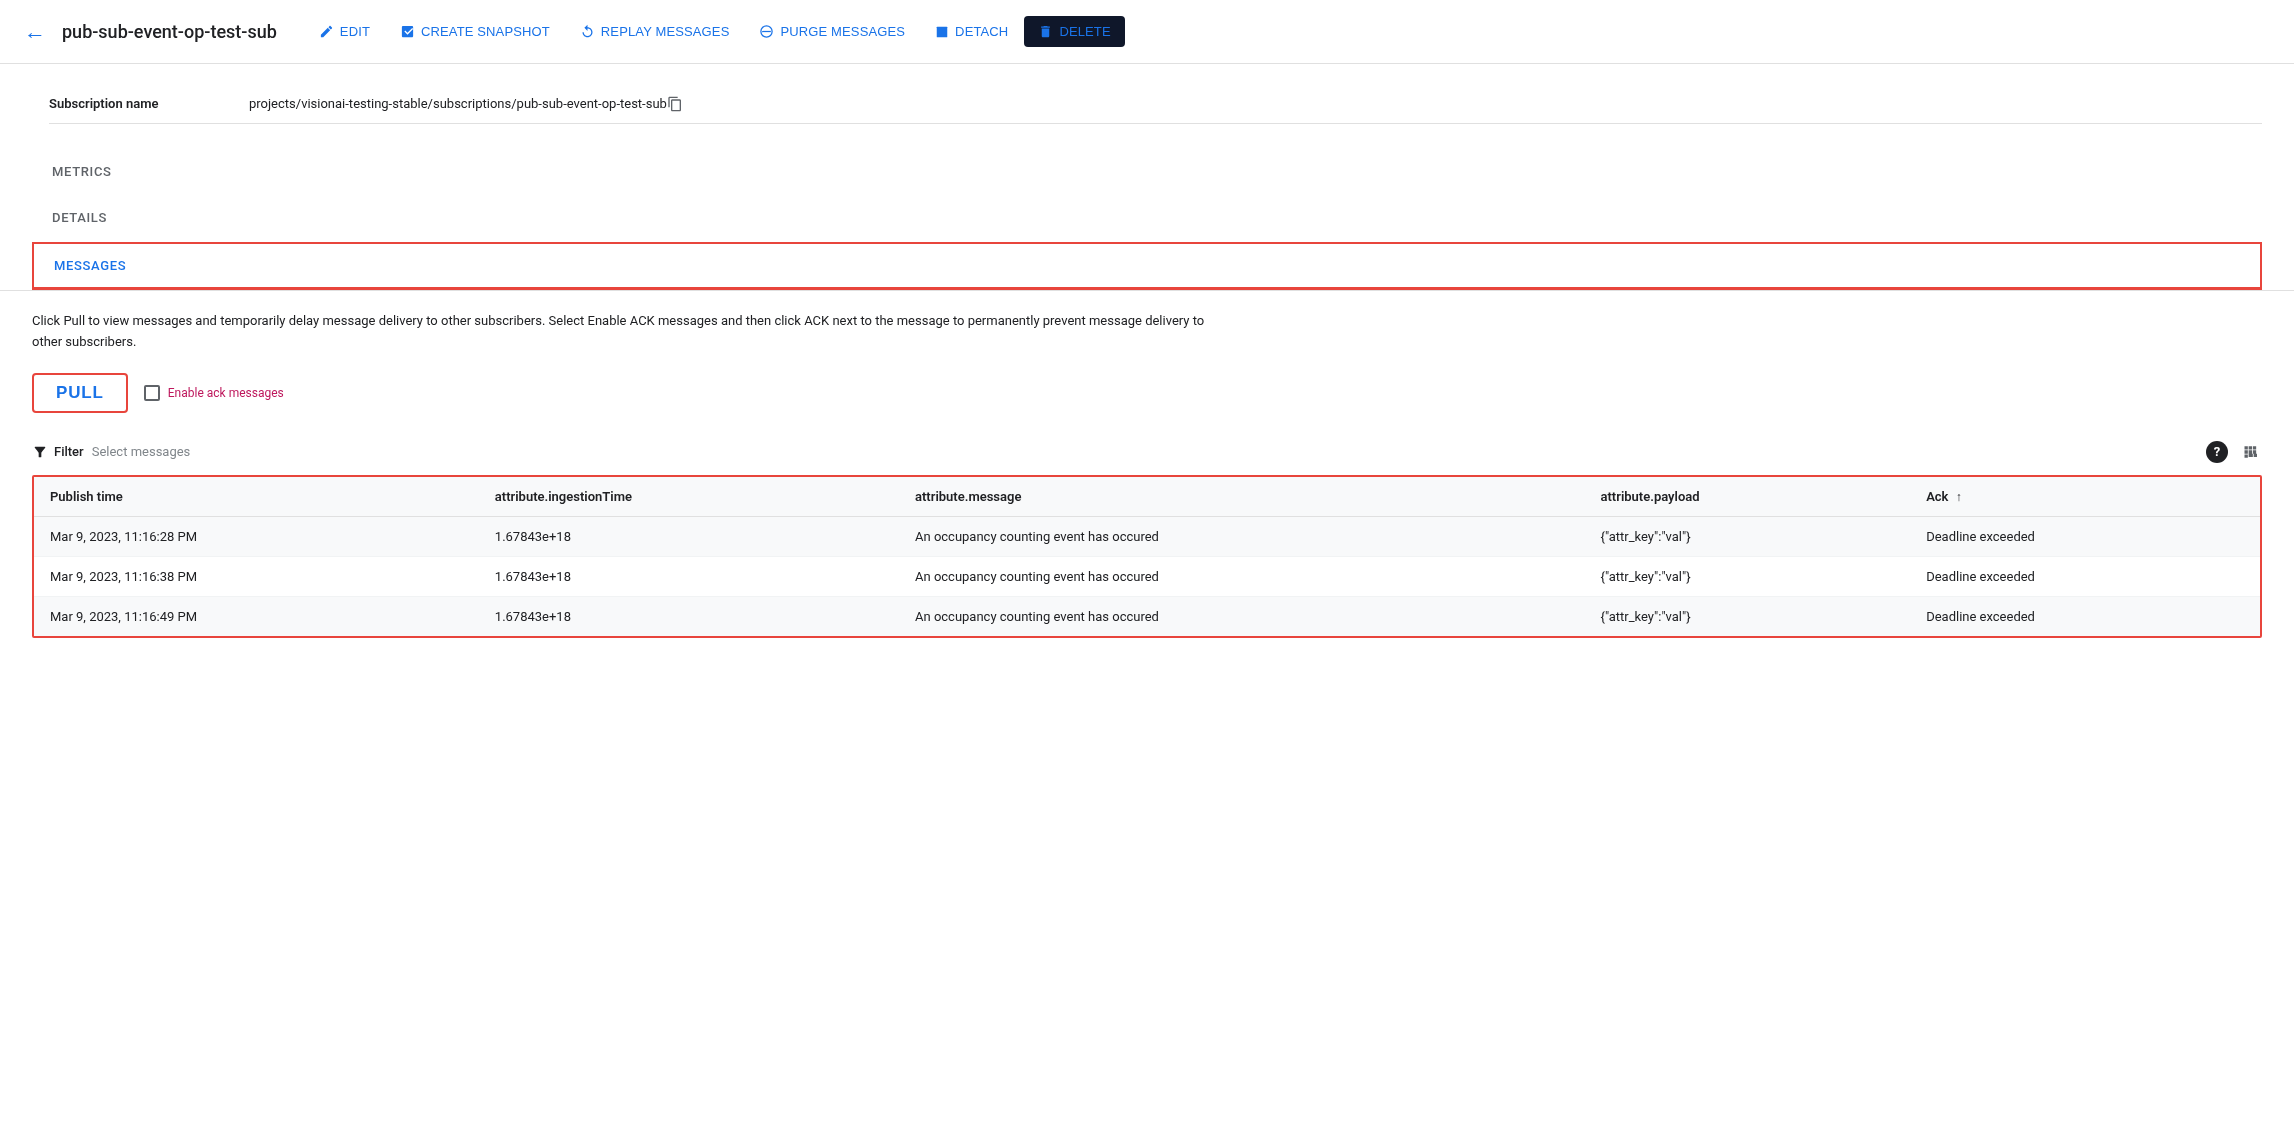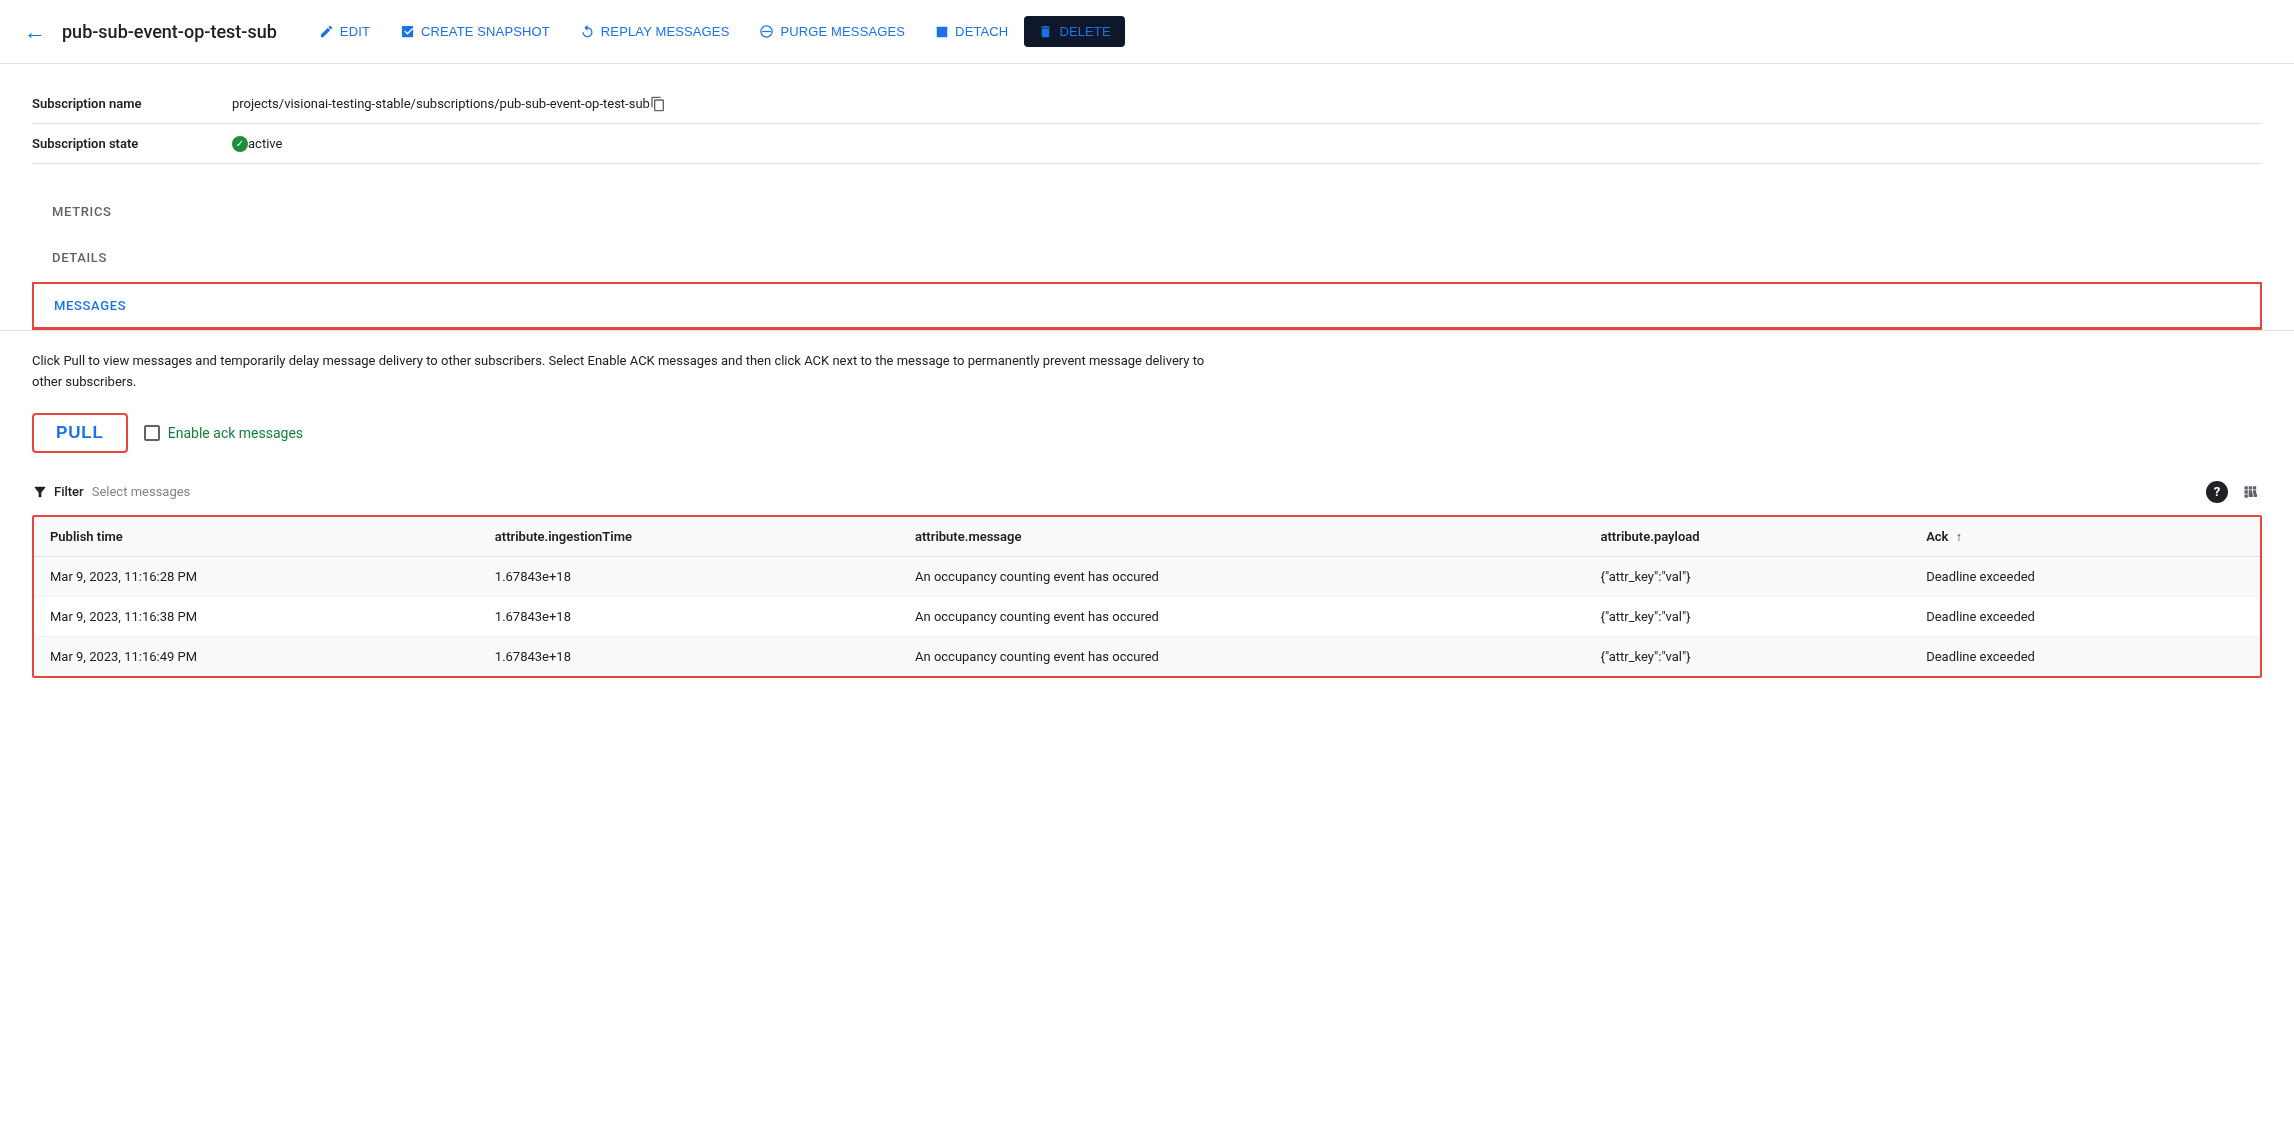--- a/index.html
+++ b/index.html
@@ -62,20 +62,21 @@
     }
     .toolbar-btn .btn-icon {
       font-size: 15px;
       display: flex;
       align-items: center;
     }
 
     
     .info-section {
       padding: 20px 32px 10px 32px;
+      margin-left: 17px;
     }
     .info-row {
       display: flex;
       align-items: center;
       min-height: 40px;
       border-bottom: 1px solid #e0e0e0;
     }
     .info-label {
       font-weight: 600;
       font-size: 13px;
@@ -172,22 +173,22 @@
       color: #1a73e8;
       border: 2px solid #e8453c;
       border-radius: 4px;
       background: white;
       cursor: pointer;
     }
     .checkbox-container {
       display: flex;
       align-items: center;
       gap: 8px;
-      font-size: 14px;
-      color: #15803d;
+      font-size: 12px;
+      color: #be185d;
       cursor: pointer;
     }
     .checkbox-box {
       width: 16px;
       height: 16px;
       border: 2px solid #5f6368;
       border-radius: 2px;
       background: white;
       display: inline-block;
       flex-shrink: 0;
@@ -358,27 +359,20 @@
     <div class="info-value">
       <span>projects/visionai-testing-stable/subscriptions/pub-sub-event-op-test-sub</span>
       <span class="copy-icon">
         <svg width="16" height="16" viewBox="0 0 24 24" fill="#5f6368">
             <path d="M16 1H4c-1.1 0-2 .9-2 2v14h2V3h12V1zm3 4H8c-1.1 0-2 .9-2 2v14c0 1.1.9 2 2 2h11c1.1 0 2-.9 2-2V7c0-1.1-.9-2-2-2zm0 16H8V7h11v14z"></path>
           </svg>
       </span>
     </div>
   </div>
 
-  <div class="info-row">
-    <span class="info-label">Subscription state</span>
-    <div class="info-value">
-      <span class="status-dot">✓</span>
-      <span>active</span>
-    </div>
-  </div>
 
 </div>
 
 <div class="tabs-container">
   <div class="tabs">
     <div class="tab">METRICS</div>
     <div class="tab">DETAILS</div>
     <div class="tab active">MESSAGES</div>
   </div>
 </div>

